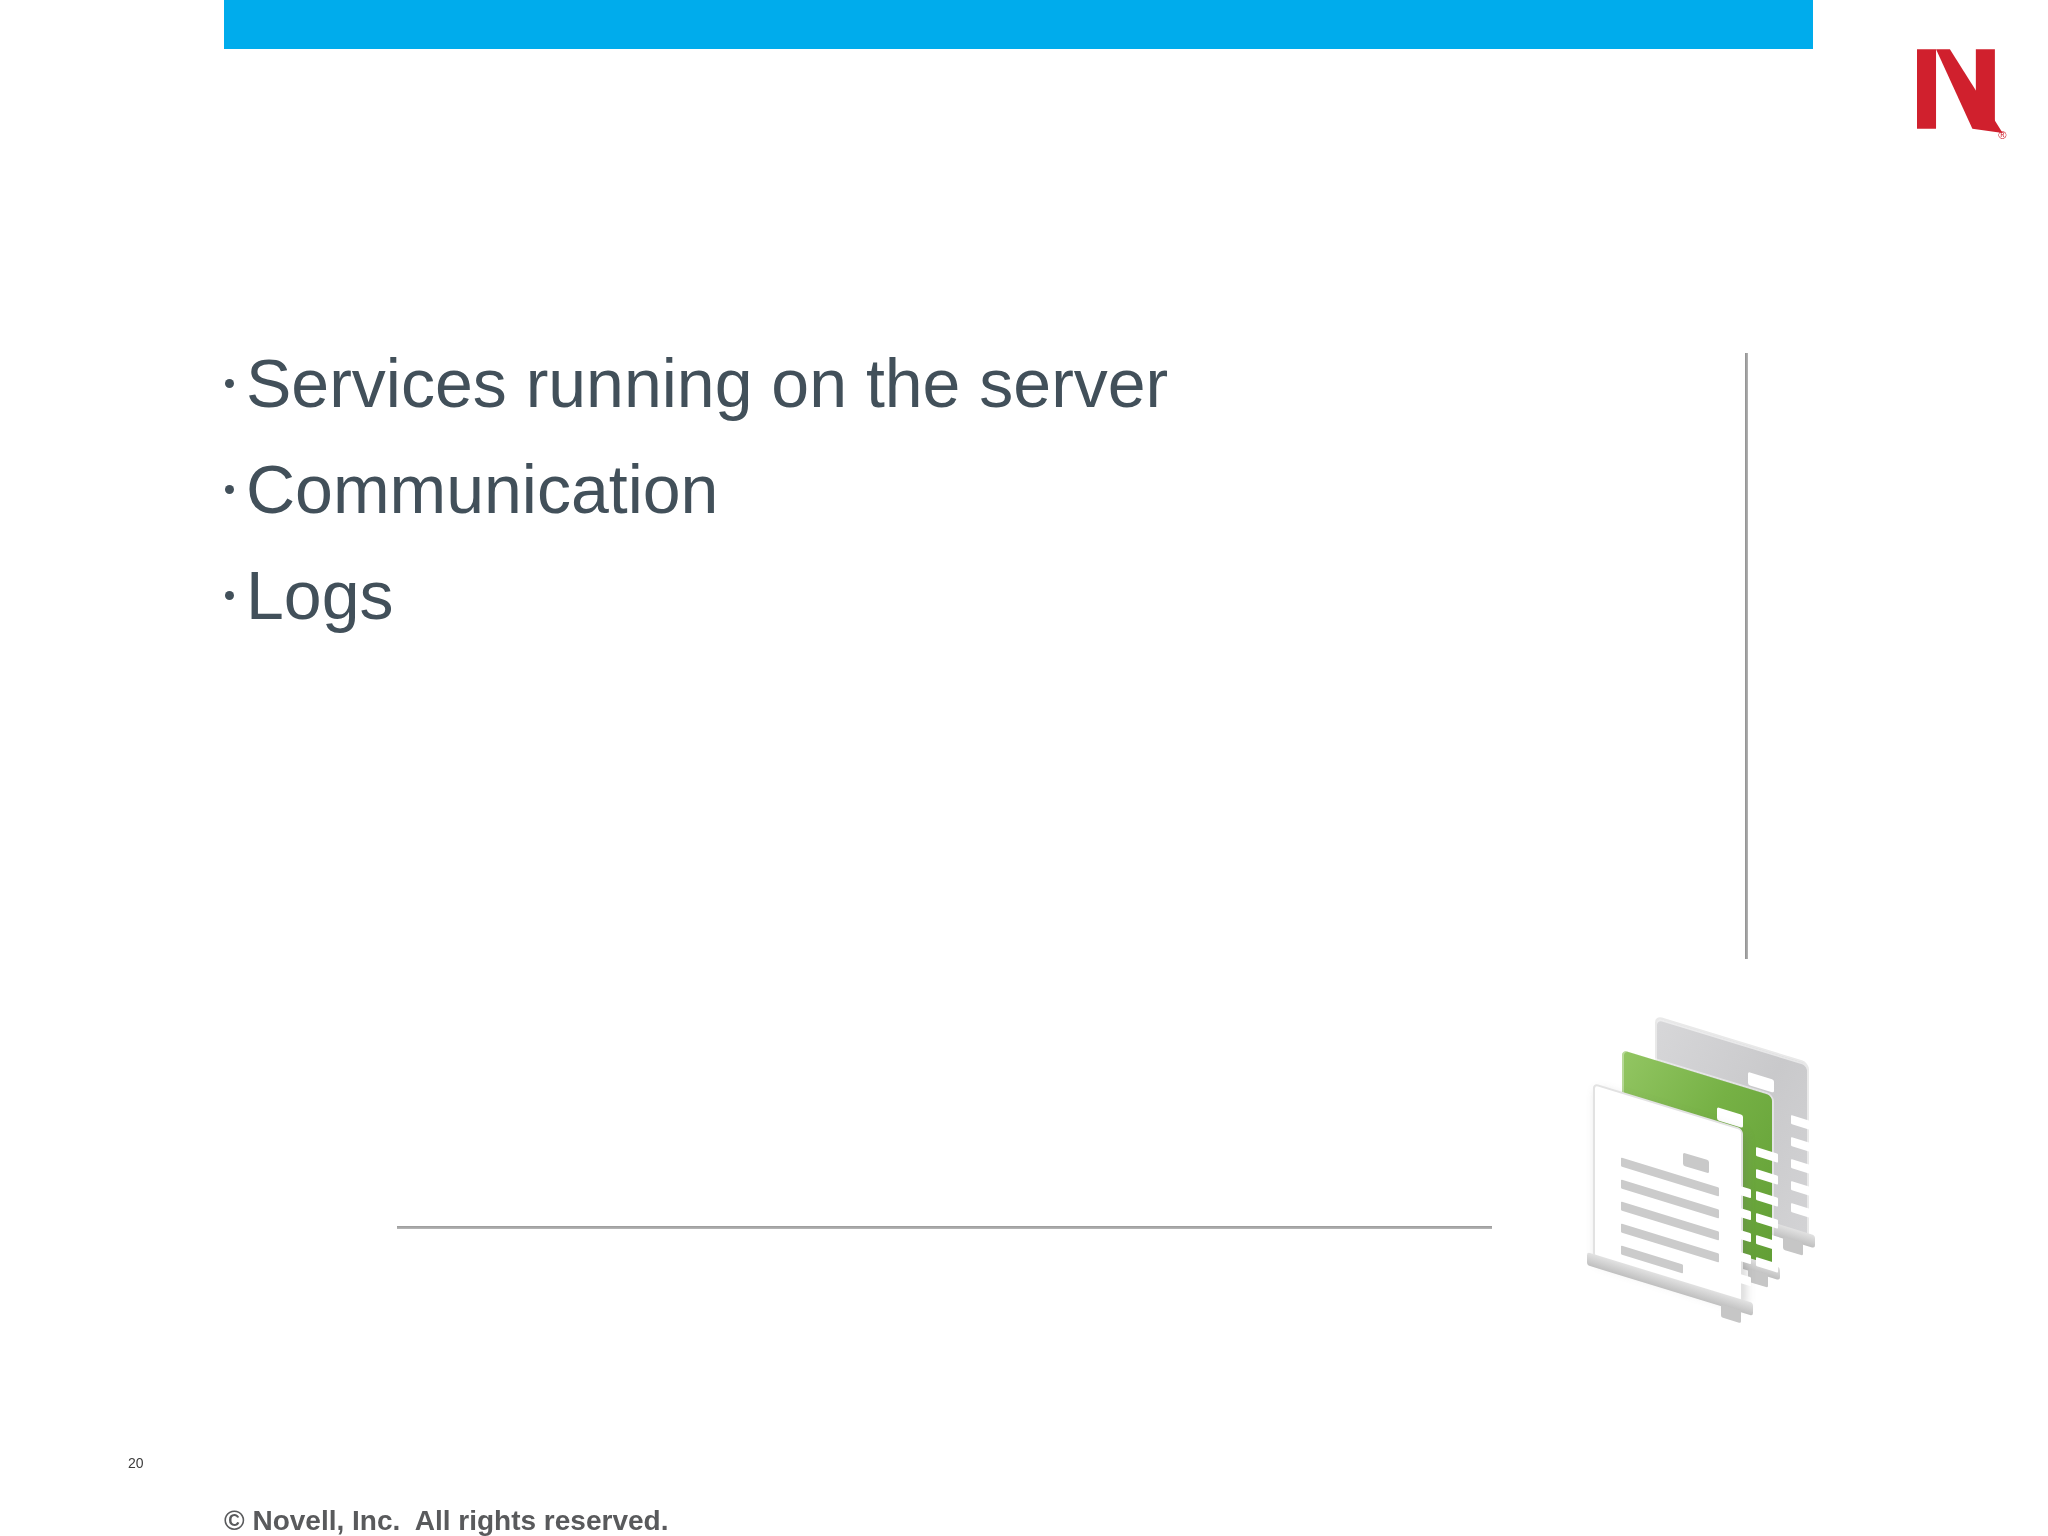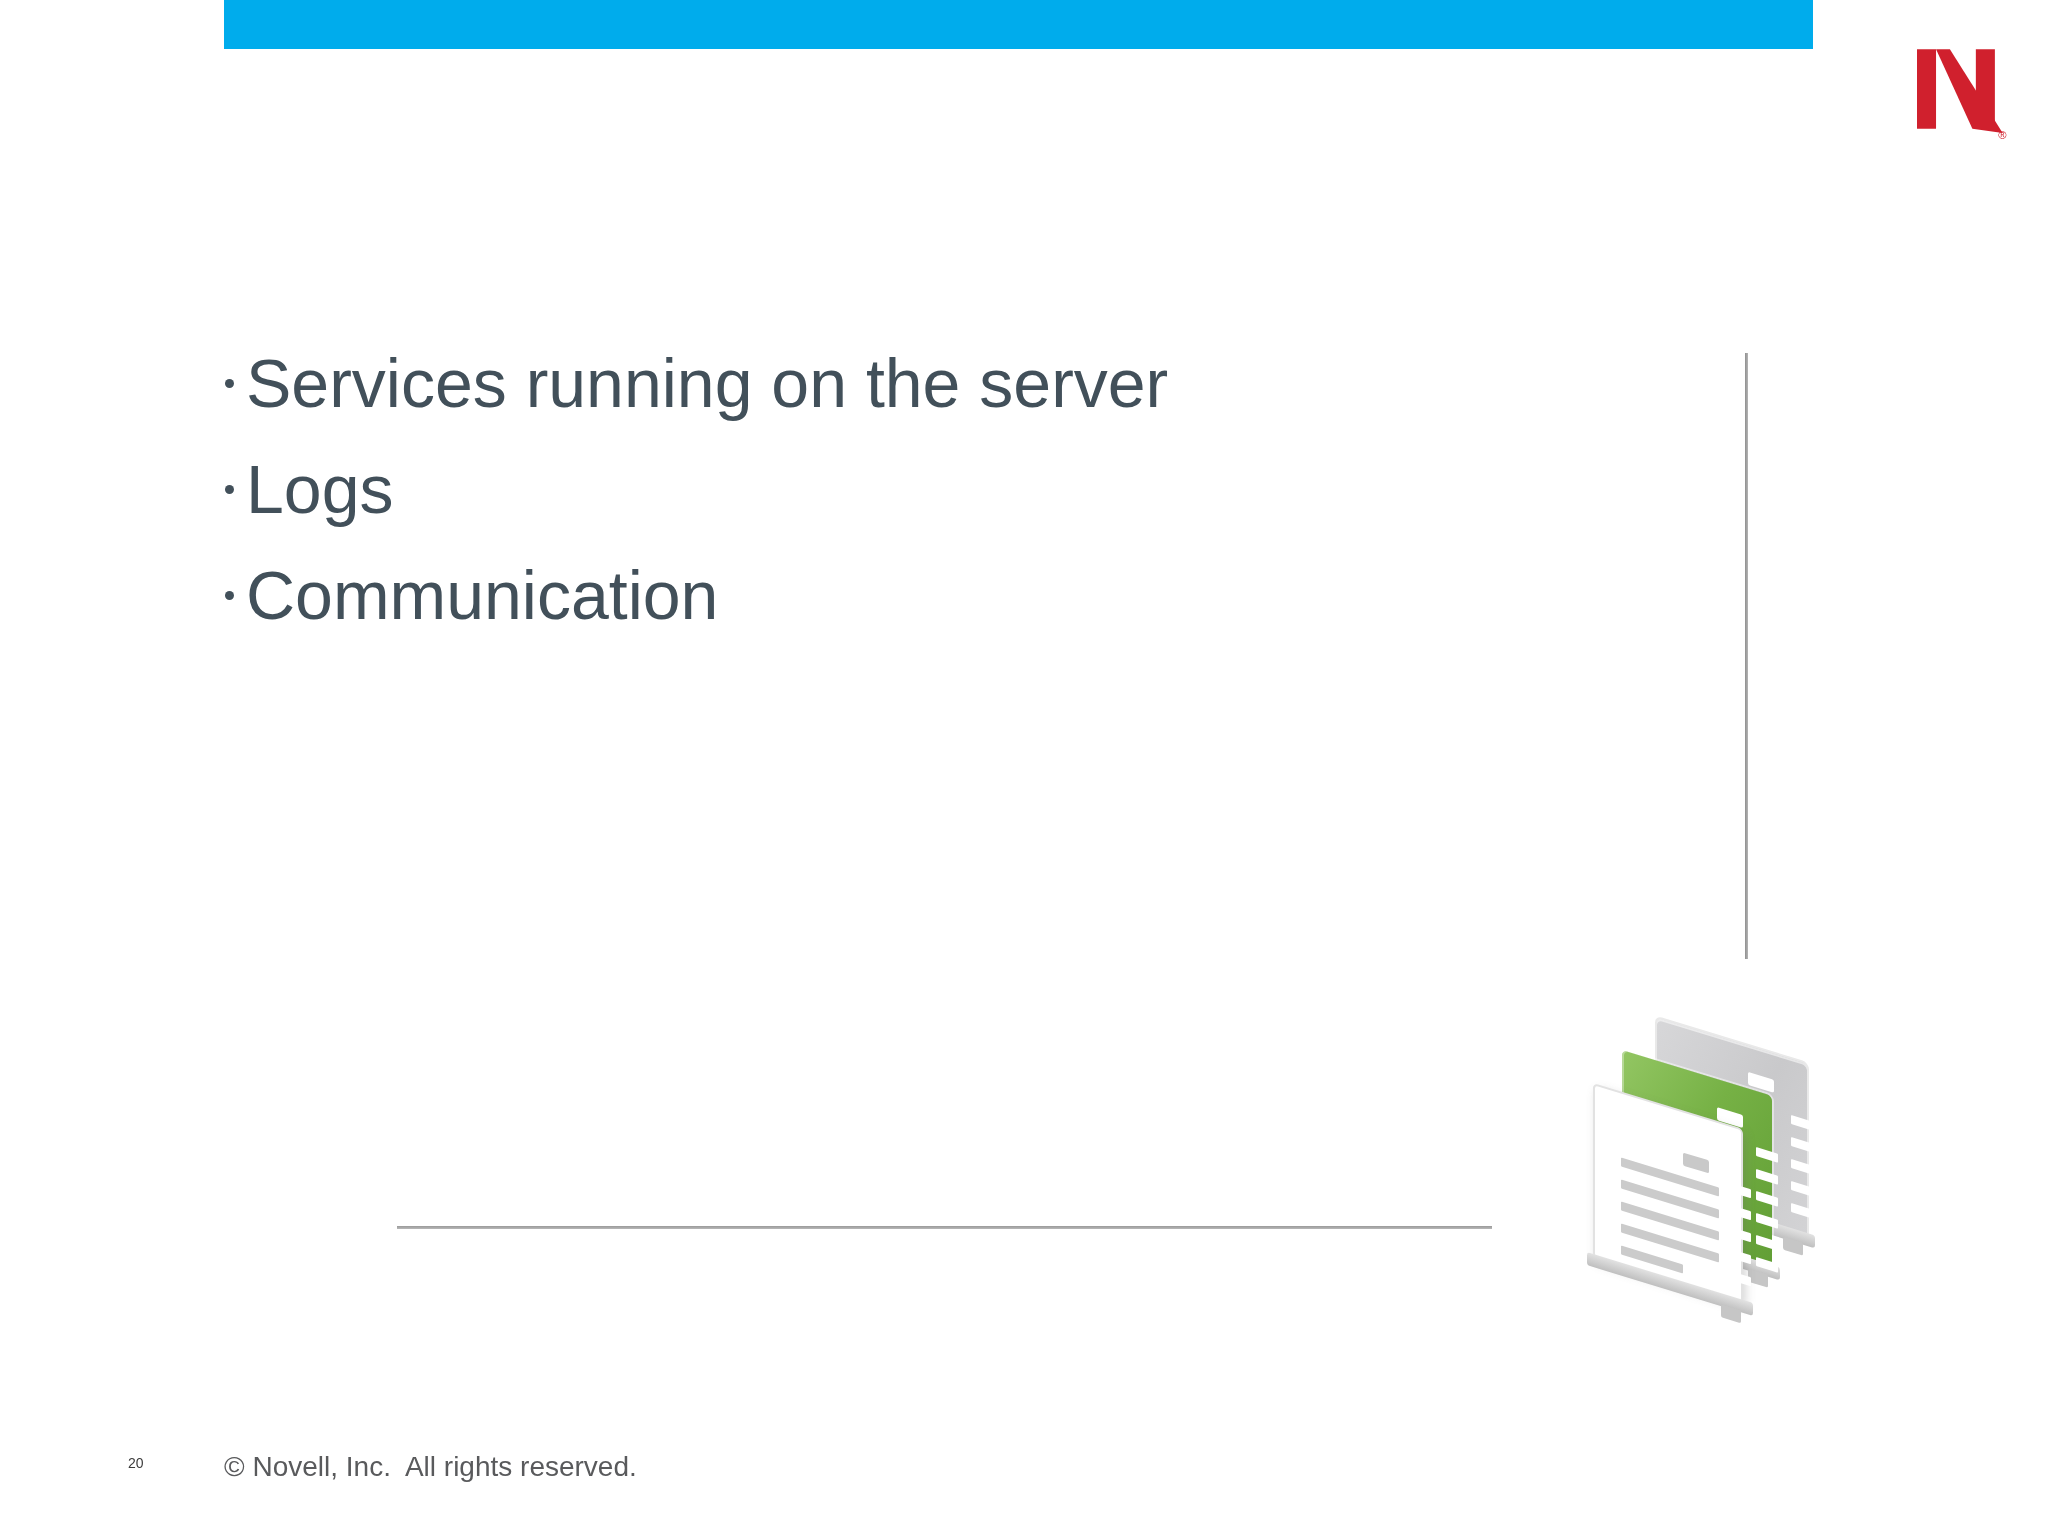--- a/index.html
+++ b/index.html
@@ -53,22 +53,22 @@
   .page-white .doc-bar{left:88px;top:40px;background:#c9c9c9;}
   .dash{position:absolute;left:134px;width:22px;height:9px;border-radius:1px;background:#ffffff;}
   .doc-line{position:absolute;left:26px;width:98px;height:9px;border-radius:1px;background:#cbcbcb;}
   .doc-line.short{width:62px;}
   .base{position:absolute;left:-8px;top:169px;width:166px;height:13px;border-radius:3px;
         background:linear-gradient(180deg,#e2e2e2,#bfbfbf);}
   .foot{position:absolute;left:126px;top:180px;width:20px;height:13px;border-radius:2px;background:#c6c6c6;}
 
   .footer-page-number{position:absolute;left:128px;top:1455px;font-size:14px;font-weight:normal;
         color:var(--page-number);}
-  .footer-copyright{position:absolute;left:224px;top:1451px;font-size:28px;color:var(--footer-text);
-        white-space:pre;}
+  .footer-copyright{position:absolute;left:224px;top:1505px;font-size:28px;color:var(--footer-text);
+        white-space:pre;font-weight:bold;}
 </style>
 </head>
 <body>
 
 <div class="slide">
 
   <div class="top-bar"></div>
 
   <svg class="logo" viewBox="0 0 104 106" xmlns="http://www.w3.org/2000/svg">
     <g fill="#D0202D">
@@ -80,25 +80,25 @@
   </svg>
 
 
   <ul class="bullets">
     <li>
       <span class="dot"></span>
       <span>Services running on the server</span>
     </li>
     <li>
       <span class="dot"></span>
-      <span>Logs</span>
+      <span>Communication</span>
     </li>
     <li>
       <span class="dot"></span>
-      <span>Communication</span>
+      <span>Logs</span>
     </li>
   </ul>
 
   <div class="v-line"></div>
   <div class="h-line"></div>
 
   <div class="docs">
     <div class="page page-gray">
       <div class="base"></div>
       <div class="foot"></div>

